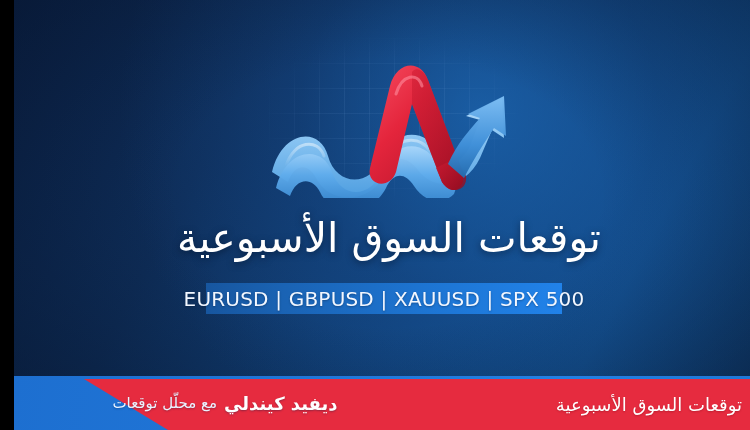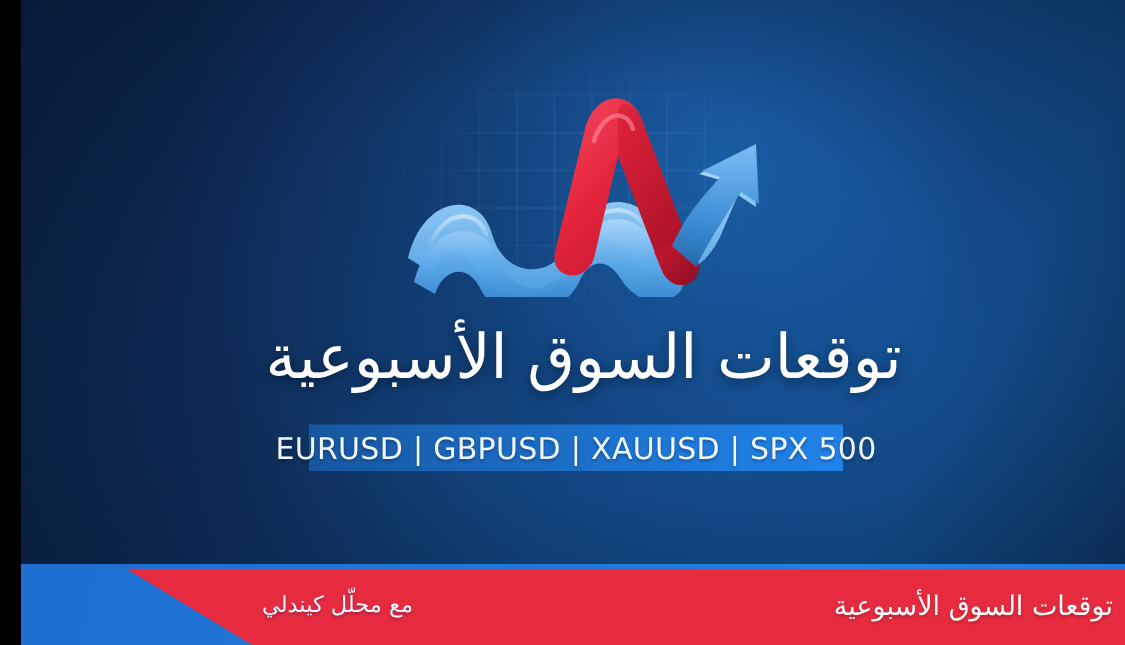--- a/index.html
+++ b/index.html
@@ -241,21 +241,22 @@
 
   <div class="badge">
     <span class="badge-text">EURUSD | GBPUSD | XAUUSD | SPX 500</span>
   </div>
 
   <div class="footer">
     <div class="footer-blue"></div>
     <div class="footer-red"></div>
 
     <div class="footer-left-text">
-      <span class="presenter-role">مع محلّل كيندلي</span>
+      <span class="presenter-name">ديفيد كيندلي</span>
+      <span class="presenter-role">مع محلّل توقعات</span>
     </div>
 
     <div class="footer-right-text">
       <span>توقعات السوق الأسبوعية</span>
     </div>
   </div>
 
 </div>
 
 </body></html>

